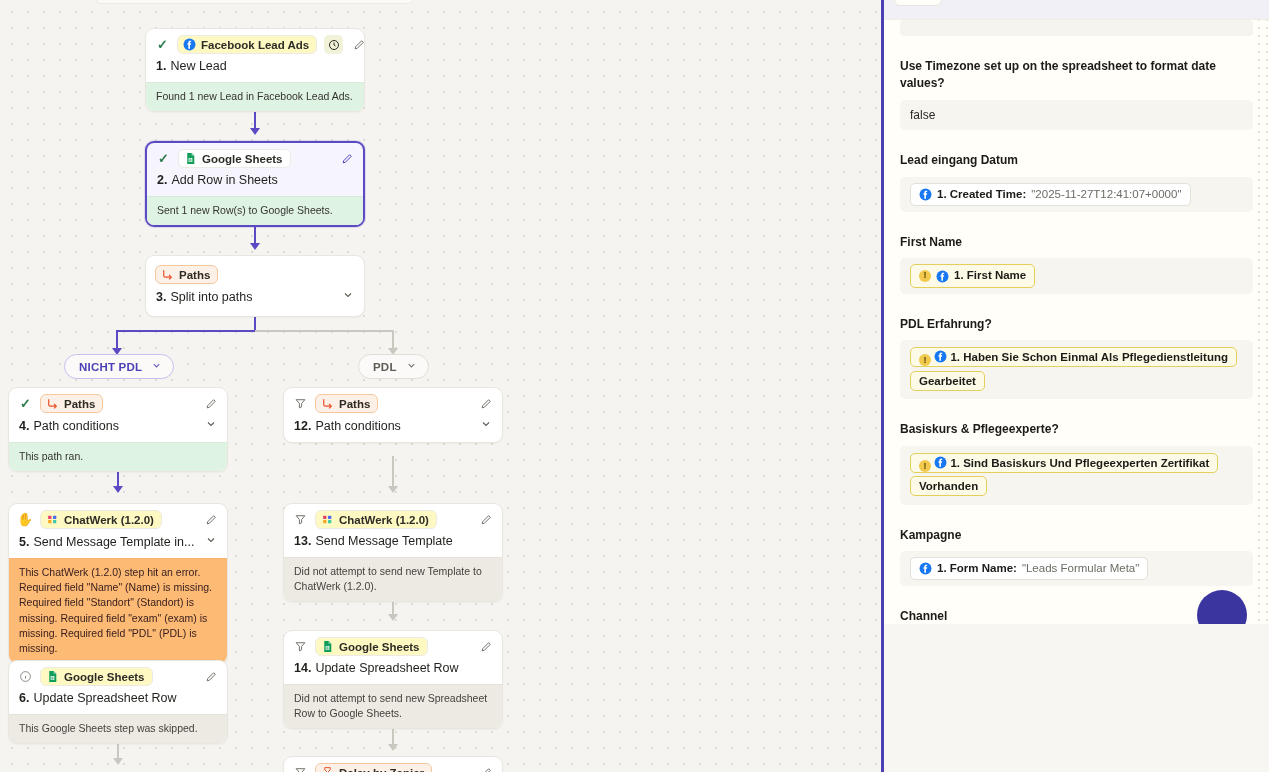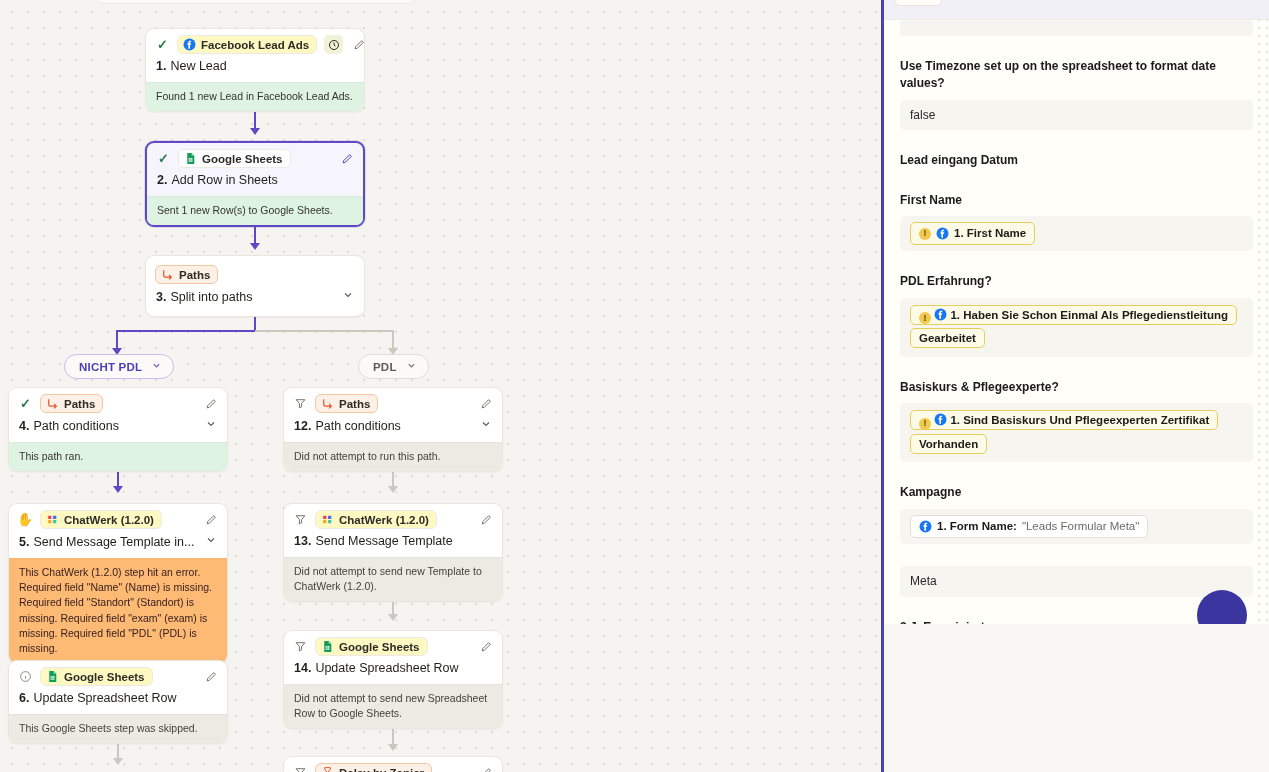--- a/index.html
+++ b/index.html
@@ -509,21 +509,20 @@
       </div>
       <div class="node-title">
         <span class="num">12.</span>
         <span>Path conditions</span>
         <span class="chev">
           <svg width="12" height="12" viewBox="0 0 24 24" fill="none" stroke="#5c5a53" stroke-width="2.2">
               <path d="M6 9l6 6 6-6"></path>
             </svg>
         </span>
       </div>
-      <div class="node-footer f-beige">Did not attempt to run this path.</div>
     </div>
 
     <div class="node" style="left:283px; top:503px; width:220px;">
       <div class="node-head">
         <span class="status-ico filter-ico">
           <svg width="13" height="13" viewBox="0 0 24 24" fill="none" stroke="#6f6d66" stroke-width="1.8">
               <path d="M4 5h16l-6 7v6l-4 2v-8z"></path>
             </svg>
         </span>
         <span class="app-chip">
@@ -616,20 +615,30 @@
       <div class="panel-stubfield"></div>
       <div class="panel-topstub"></div>
 
       <div class="field">
         <div class="field-label">Use Timezone set up on the spreadsheet to format date values?</div>
         <div class="field-value">false</div>
       </div>
 
       <div class="field">
         <div class="field-label">Lead eingang Datum</div>
+        <div class="field-value">
+          <span class="token">
+            <svg class="fb-ico" viewBox="0 0 24 24">
+                <circle cx="12" cy="12" r="11" fill="#1877F2"></circle>
+                <path d="M15.1 12.3h-2.2V20h-3v-7.7H8.3V9.7h1.6V8.1c0-2 1-3.1 3.3-3.1h1.9v2.6h-1.2c-.9 0-1 .3-1 .9v1.2h2.2l-.3 2.6z" fill="#fff"></path>
+              </svg>
+            <span>1. Created Time:</span>
+            <span class="val">"2025-11-27T12:41:07+0000"</span>
+          </span>
+        </div>
       </div>
 
       <div class="field">
         <div class="field-label">First Name</div>
         <div class="field-value">
           <span class="token warn">
             <span class="warn-ico">!</span>
             <svg class="fb-ico" viewBox="0 0 24 24">
                 <circle cx="12" cy="12" r="11" fill="#1877F2"></circle>
                 <path d="M15.1 12.3h-2.2V20h-3v-7.7H8.3V9.7h1.6V8.1c0-2 1-3.1 3.3-3.1h1.9v2.6h-1.2c-.9 0-1 .3-1 .9v1.2h2.2l-.3 2.6z" fill="#fff"></path>
@@ -667,20 +676,21 @@
                 <circle cx="12" cy="12" r="11" fill="#1877F2"></circle>
                 <path d="M15.1 12.3h-2.2V20h-3v-7.7H8.3V9.7h1.6V8.1c0-2 1-3.1 3.3-3.1h1.9v2.6h-1.2c-.9 0-1 .3-1 .9v1.2h2.2l-.3 2.6z" fill="#fff"></path>
               </svg>
             <span>1. Form Name:</span>
             <span class="val">"Leads Formular Meta"</span>
           </span>
         </div>
       </div>
 
       <div class="field">
+        <div class="field-label">Channel</div>
         <div class="field-value">Meta</div>
       </div>
 
       <div class="field">
         <div class="field-label">3 J. Examiniert</div>
       </div>
 
     </div>
 
     <div id="chat-widget"></div>

